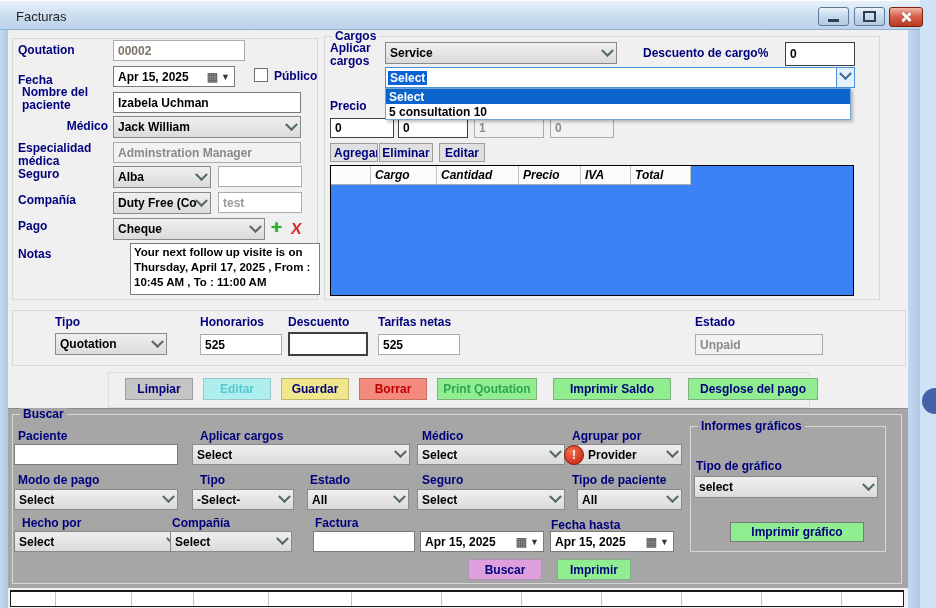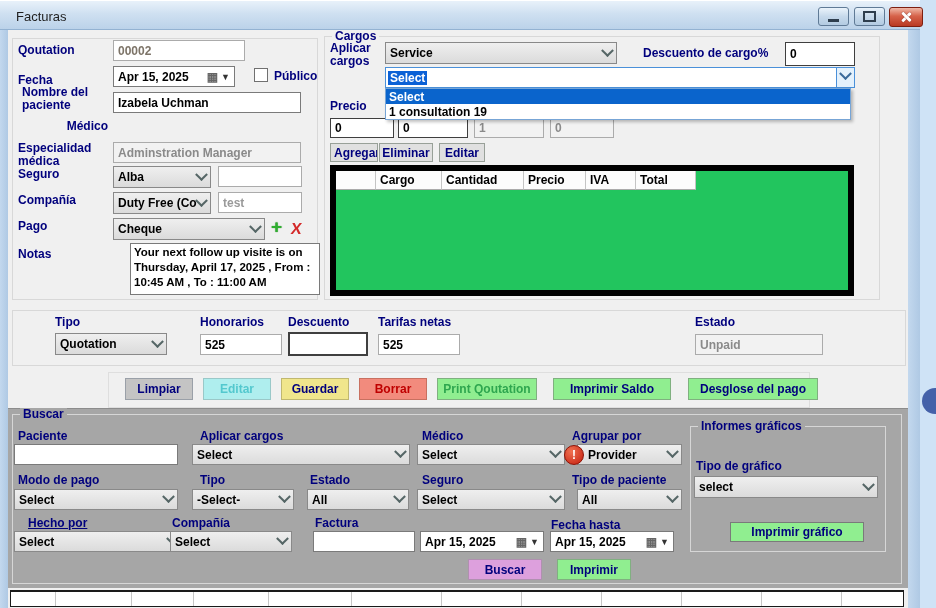--- a/index.html
+++ b/index.html
@@ -48,21 +48,21 @@
       color:#FFF;font-weight:900;font-size:12px;display:flex;align-items:center;justify-content:center;z-index:5;border:1px solid #8E1205;}
   
   .opencombo{position:absolute;background:#FFF;border:1px solid #4A90D9;display:flex;align-items:center;box-sizing:border-box;}
   .opencombo .selhl{background:#0B61D6;color:#FFF;font-weight:bold;font-size:12px;padding:0 2px;margin-left:2px;}
   .opencombo .arrbox{margin-left:auto;width:17px;height:100%;background:#E4F1FC;border-left:1px solid #4A90D9;
       display:flex;align-items:center;justify-content:center;}
   .ddlist{position:absolute;background:#FFF;border:1px solid #77A5D6;box-shadow:2px 2px 3px rgba(0,0,0,.25);z-index:6;box-sizing:border-box;}
   .dditem{height:15px;display:flex;align-items:center;padding:0 3px;font-weight:bold;font-size:12px;color:#000;}
   .dditem.sel{background:#0A64CC;color:#FFF;}
   
-  .ctable{position:absolute;background:#22c55e;border:6px solid #000000;box-sizing:border-box;overflow:hidden;}
+  .ctable{position:absolute;background:#3b82f6;border:1px solid #000000;box-sizing:border-box;overflow:hidden;font-style:italic;}
   .chead{display:flex;height:19px;}
   .chcell{background:#FCFCFC;border-right:1px solid #C4C4C4;border-bottom:1px solid #ABABAB;
       display:flex;align-items:center;padding-left:4px;font-weight:bold;font-size:12px;color:#000;box-sizing:border-box;flex:none;}
   
   .buscar-panel{left:0;top:378px;width:900px;height:180px;background:#A6A6A6;border-top:1px solid #8C8C8C;}
   .gb.light{border-color:#D6D6D6;}
   .gb-lbl.on-gray{background:#A6A6A6;}
   .btn.plum{background:#DDA0DD;border-color:#B090B0;}
   .btn.green{background:#90EE90;border-color:#80B080;}
   .btn.gray{background:#C4C4C4;border-color:#9AA0A8;}
@@ -110,20 +110,24 @@
       <span class="cal">▦</span>
       <span class="dda">▼</span>
     </div>
     <div class="checkbox" style="left:246px;top:38px;"></div>
     <div class="lbl" style="left:266px;top:40px;">Público</div>
 
     <div class="lbl wrap" style="left:14px;top:56px;width:86px;">Nombre del paciente</div>
     <div class="tb" style="left:105px;top:62px;width:188px;height:21px;">Izabela Uchman</div>
 
     <div class="lbl" style="left:10px;top:90px;width:90px;text-align:right;">Médico</div>
+    <div class="combo" style="left:105px;top:86px;width:188px;height:22px;">
+      <span>Jack William</span>
+      <span class="chev"></span>
+    </div>
 
     <div class="lbl wrap" style="left:10px;top:112px;width:88px;">Especialidad médica</div>
     <div class="tb dis" style="left:105px;top:112px;width:188px;height:21px;">Adminstration Manager</div>
 
     <div class="lbl" style="left:10px;top:138px;">Seguro</div>
     <div class="combo" style="left:105px;top:136px;width:98px;height:22px;">
       <span>Alba</span>
       <span class="chev"></span>
     </div>
     <div class="tb" style="left:210px;top:136px;width:84px;height:21px;border-color:#ABABAB;"></div>
@@ -158,21 +162,21 @@
     <div class="tb dark" style="left:777px;top:12px;width:70px;height:24px;">0</div>
 
     <div class="opencombo" style="left:377px;top:37px;width:470px;height:21px;">
       <span class="selhl">Select</span>
       <span class="arrbox">
         <span class="chev" style="margin:0 0 2px 0;border-color:#3A6A9A;"></span>
       </span>
     </div>
     <div class="ddlist" style="left:377px;top:58px;width:466px;height:32px;">
       <div class="dditem sel">Select</div>
-      <div class="dditem">1 consultation 19</div>
+      <div class="dditem">5 consultation 10</div>
     </div>
 
     <div class="lbl" style="left:322px;top:70px;">Precio</div>
     <div class="tb dark" style="left:322px;top:88px;width:64px;height:20px;">0</div>
     <div class="tb dark" style="left:390px;top:88px;width:70px;height:20px;">0</div>
     <div class="tb dis" style="left:466px;top:88px;width:70px;height:20px;">1</div>
     <div class="tb dis" style="left:542px;top:88px;width:64px;height:20px;">0</div>
 
     <div class="btn" style="left:322px;top:113px;width:48px;height:19px;justify-content:flex-start;padding-left:3px;">Agregar</div>
     <div class="btn" style="left:371px;top:113px;width:54px;height:19px;">Eliminar</div>
@@ -258,21 +262,21 @@
     </div>
     <div class="combo" style="left:409px;top:459px;width:148px;height:21px;">
       <span>Select</span>
       <span class="chev"></span>
     </div>
     <div class="combo" style="left:569px;top:459px;width:105px;height:21px;">
       <span>All</span>
       <span class="chev"></span>
     </div>
 
-    <div class="lbl" style="left:20px;top:487px;text-decoration:underline;">Hecho por</div>
+    <div class="lbl" style="left:14px;top:487px;">Hecho por</div>
     <div class="lbl" style="left:164px;top:487px;">Compañía</div>
     <div class="lbl" style="left:307px;top:487px;">Factura</div>
     <div class="lbl" style="left:414px;top:509px;">Fecha desde</div>
     <div class="lbl" style="left:543px;top:489px;">Fecha hasta</div>
 
     <div class="combo" style="left:6px;top:501px;width:168px;height:21px;">
       <span>Select</span>
       <span class="chev"></span>
     </div>
     <div class="combo" style="left:162px;top:501px;width:122px;height:21px;">

